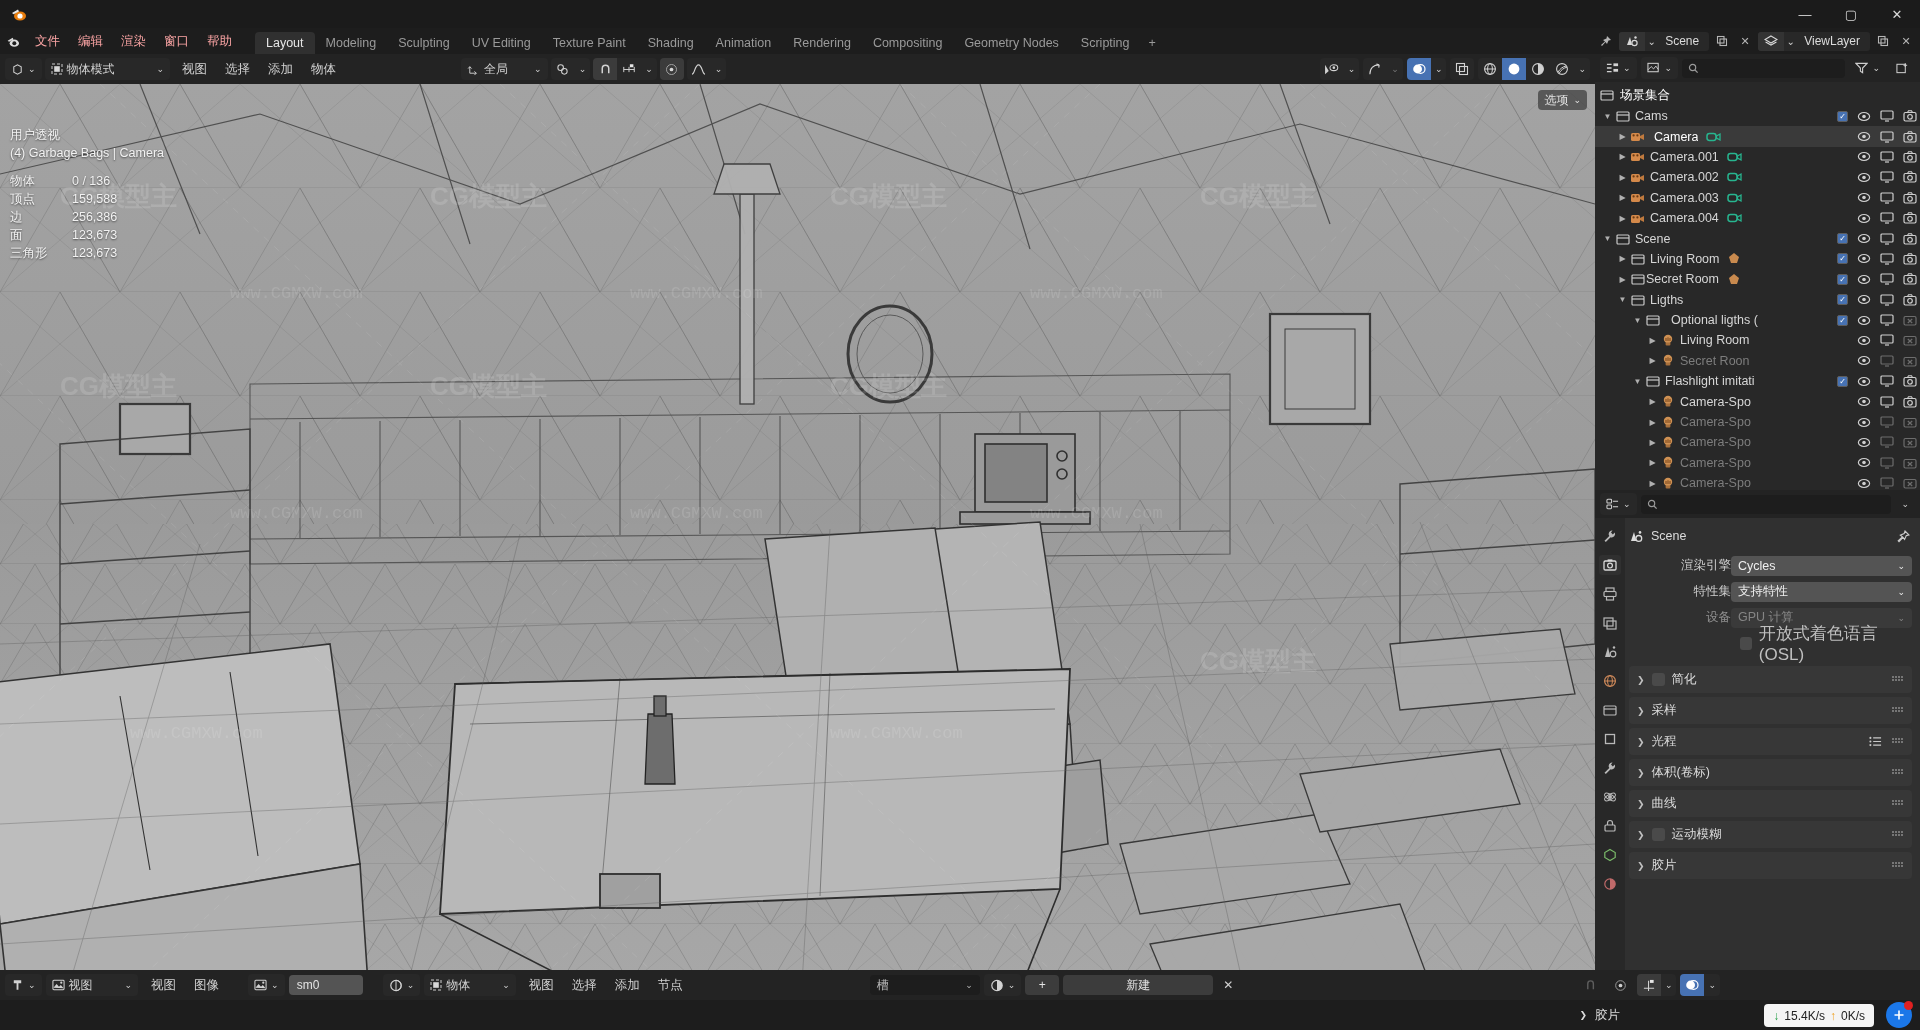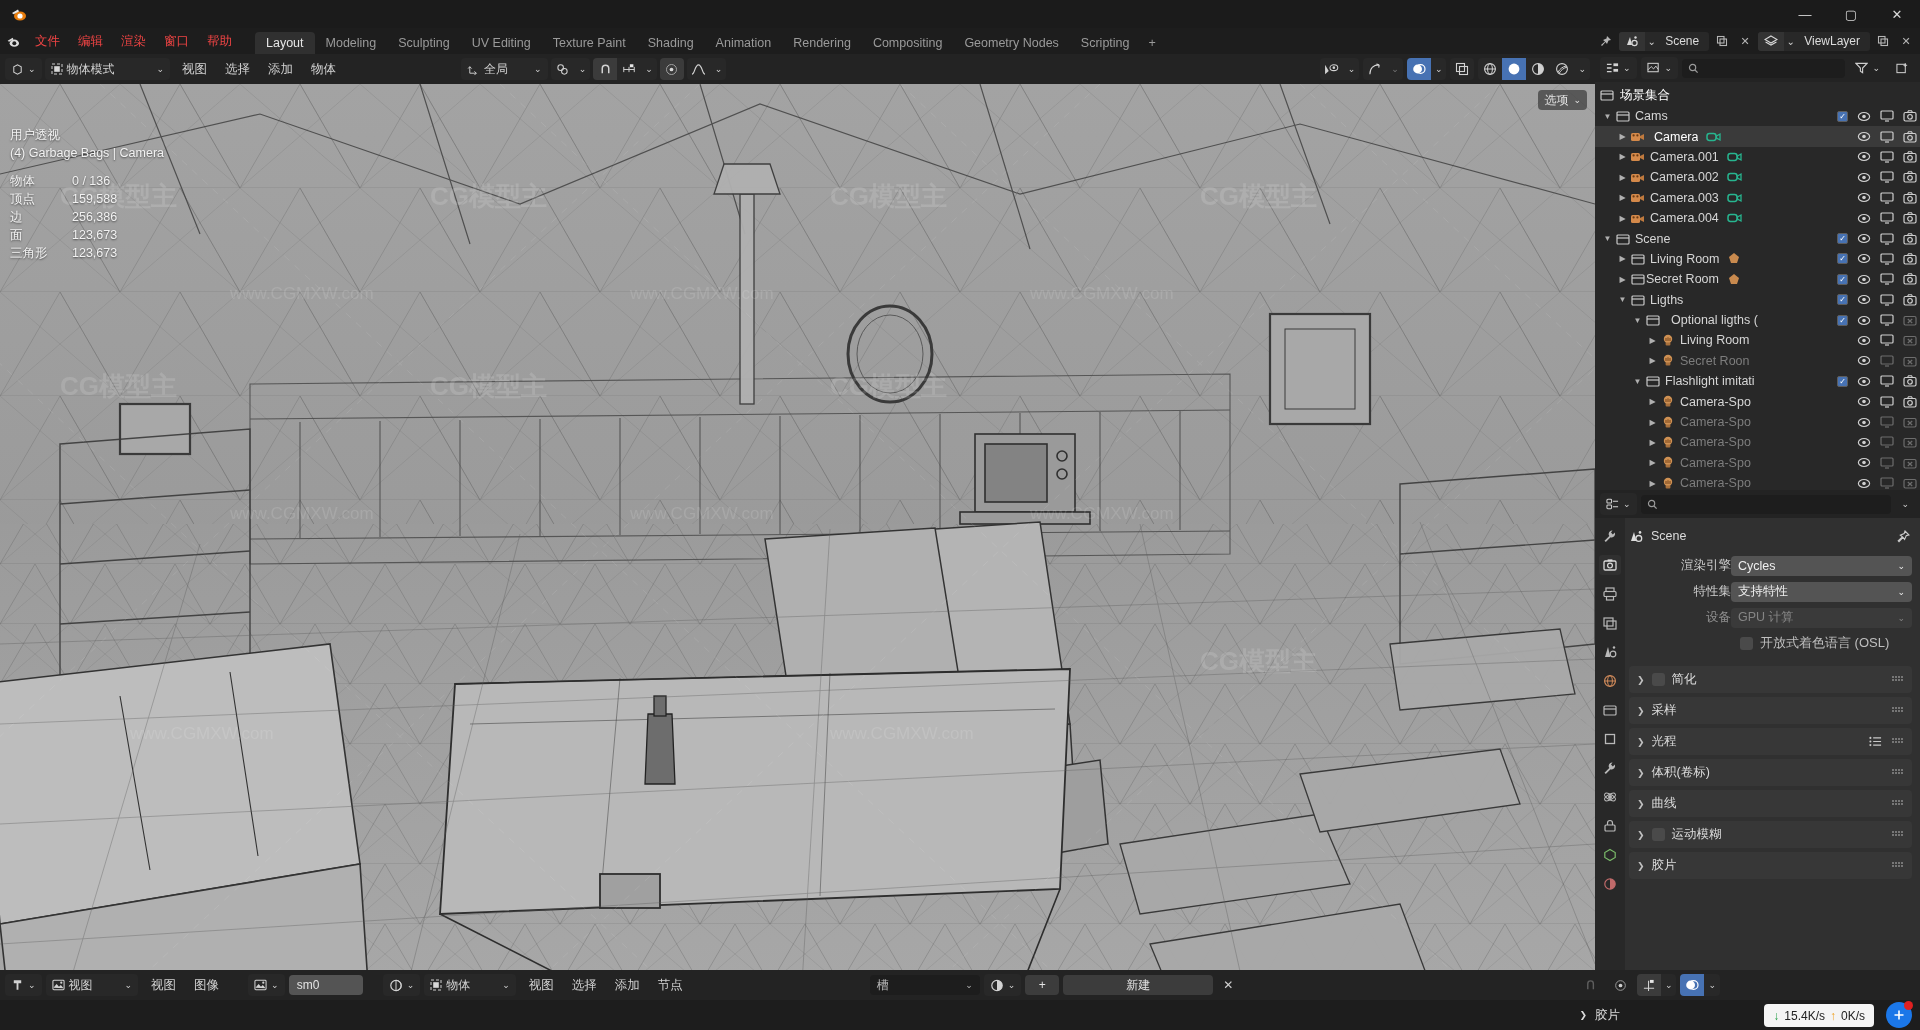--- a/index.html
+++ b/index.html
@@ -11,21 +11,21 @@
     color:#d8d8d8; font-size:14px; padding-left:10px; position:relative; }
   .titlebar .blogo{ width:18px;height:18px;margin-right:8px;display:inline-block;position:relative;}
   .win-ctrls{ position:absolute; right:0; top:0; height:28px; display:flex; }
   .win-ctrls div{ width:46px; height:28px; display:flex; align-items:center; justify-content:center;
      color:#d8d8d8; font-size:13px; }
 
   
   .topbar{ height:26px; background:#1d1d1d; display:flex; align-items:center;
     font-size:12.5px; color:#c3c3c3; position:relative; }
   .topbar .bicon{ width:26px; display:flex; align-items:center; justify-content:center; }
-  .menu-item{ padding:0 9px; height:26px; line-height:26px; color:#ef4444; white-space:nowrap;}
+  .menu-item{ padding:0 9px; height:26px; line-height:26px; color:#fca5a5; white-space:nowrap;}
   .ws-tabs{ display:flex; align-items:flex-end; height:26px; margin-left:14px; }
   .ws-tab{ padding:0 11px; height:22px; line-height:22px; color:#9a9a9a; font-size:12.5px;
     border-radius:4px 4px 0 0; white-space:nowrap; }
   .ws-tab.active{ background:#303030; color:#e6e6e6; }
   .ws-tab.plus{ color:#9a9a9a; padding:0 8px; }
   .topbar-right{ position:absolute; right:4px; top:0; height:26px; display:flex; align-items:center; gap:3px;}
   .scene-widget{ display:flex; align-items:center; height:19px; background:#282828;
      border-radius:3px; overflow:hidden;}
   .scene-widget .sw-ic{ width:26px; height:19px; background:#333; display:flex; align-items:center;
      justify-content:center; color:#d0d0d0; font-size:10px;}
@@ -59,21 +59,21 @@
   .vp-stats .k{ width:62px; }
   .vp-stats .gap{ height:10px; }
   .vp-options{ position:absolute; right:8px; top:6px; display:flex; align-items:center;
      height:20px; background:#333a; border-radius:4px; padding:0 6px; gap:5px;
      color:#e2e2e2; font-size:12px; }
 
   
   .wm{ position:absolute; color:rgba(255,255,255,.14); font-size:26px; font-weight:bold;
      pointer-events:none; white-space:nowrap;}
   .wm2{ position:absolute; color:rgba(255,255,255,.13); font-size:17px; pointer-events:none;
-     white-space:nowrap;}
+     white-space:nowrap;font-family:Liberation Mono, monospace;}
   .wmdiag{ position:absolute; inset:0; pointer-events:none; opacity:.18; }
 
   
   .rightcol{ width:325px; display:flex; flex-direction:column; background:#303030; }
 
   
   .outliner{ height:436px; background:#282828; display:flex; flex-direction:column; position:relative;}
   .ol-header{ height:28px; background:#232323; display:flex; align-items:center; gap:4px; padding:0 5px; }
   .ol-search{ flex:1; height:19px; background:#1d1d1d; border-radius:4px; display:flex;
      align-items:center; padding:0 6px; color:#8a8a8a; font-size:11px; gap:5px;}
@@ -108,21 +108,21 @@
   .props-content{ flex:1; padding:6px 8px 0 4px; }
   .pbreadcrumb{ display:flex; align-items:center; gap:7px; font-size:12.5px; color:#dcdcdc;
      height:24px; position:relative;}
   .prow{ display:flex; align-items:center; height:23px; margin-bottom:3px; }
   .plabel{ width:102px; text-align:right; font-size:12.5px; color:#cdcdcd;}
   .plabel.dim{ color:#8f8f8f; }
   .pfield{ flex:1; height:20px; background:#545454; border-radius:4px; display:flex;
      align-items:center; justify-content:space-between; padding:0 7px; font-size:12.5px; color:#eee;}
   .pfield.dis{ background:#3a3a3a; color:#858585;}
   .pcheckrow{ display:flex; align-items:center; height:22px; padding-left:111px; gap:7px;
-     font-size:13px; color:#bfbfbf;text-align:right;}
+     font-size:17px; color:#bfbfbf;}
   .pcbx{ width:13px;height:13px;background:#4a4a4a;border-radius:3px;}
   .panel{ height:27px; background:#373737; border-radius:4px; margin-top:4px; display:flex;
      align-items:center; padding:0 8px; gap:7px; font-size:12.5px; color:#dcdcdc; position:relative;}
   .panel .chev{ font-size:9px; color:#c0c0c0; }
   .panel .dots{ position:absolute; right:8px; color:#8d8d8d; font-size:9px; letter-spacing:1px;
      line-height:6px; width:12px; }
   .panel .listic{ position:absolute; right:30px; color:#c9c9c9; font-size:10px;}
 
   
   .bottombars{ position:absolute; left:0; bottom:0; width:1920px; }

